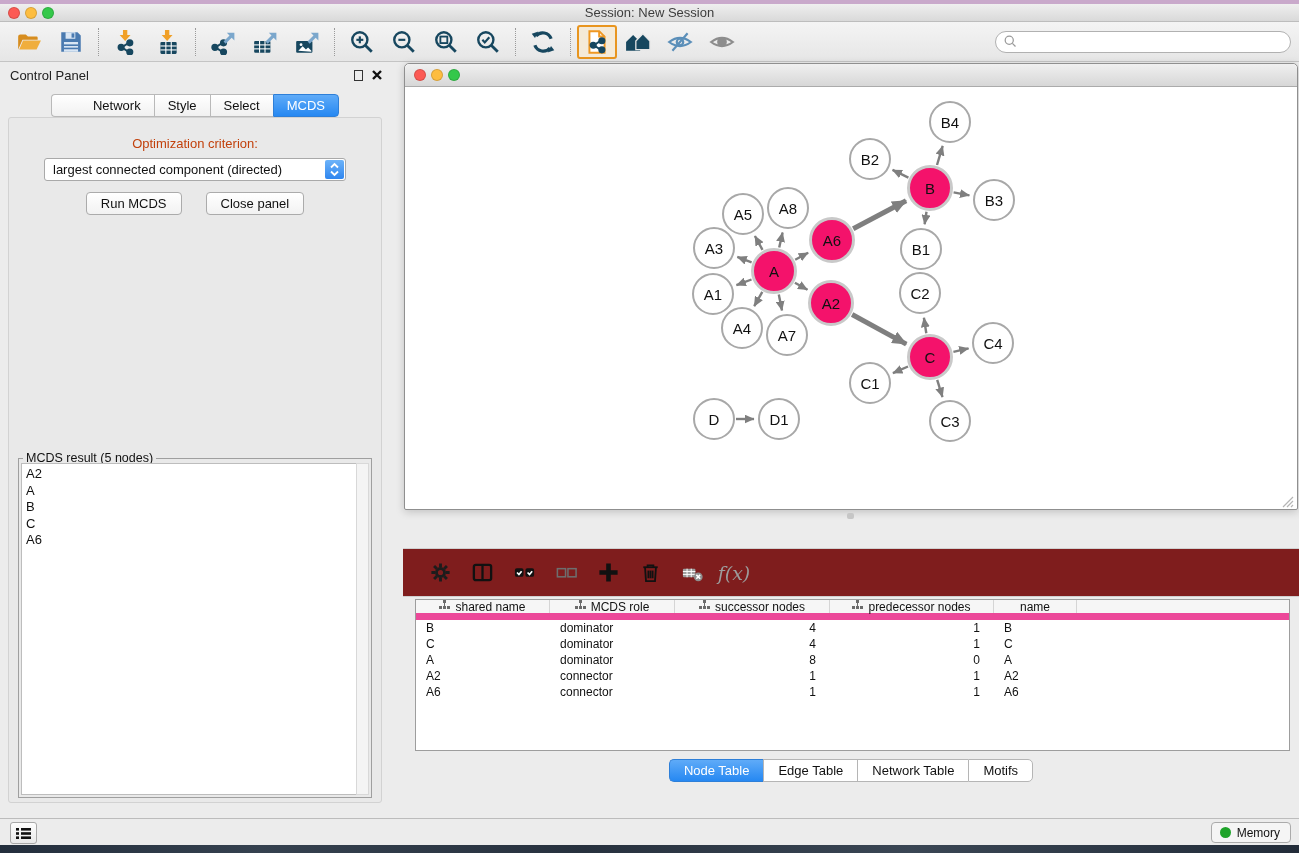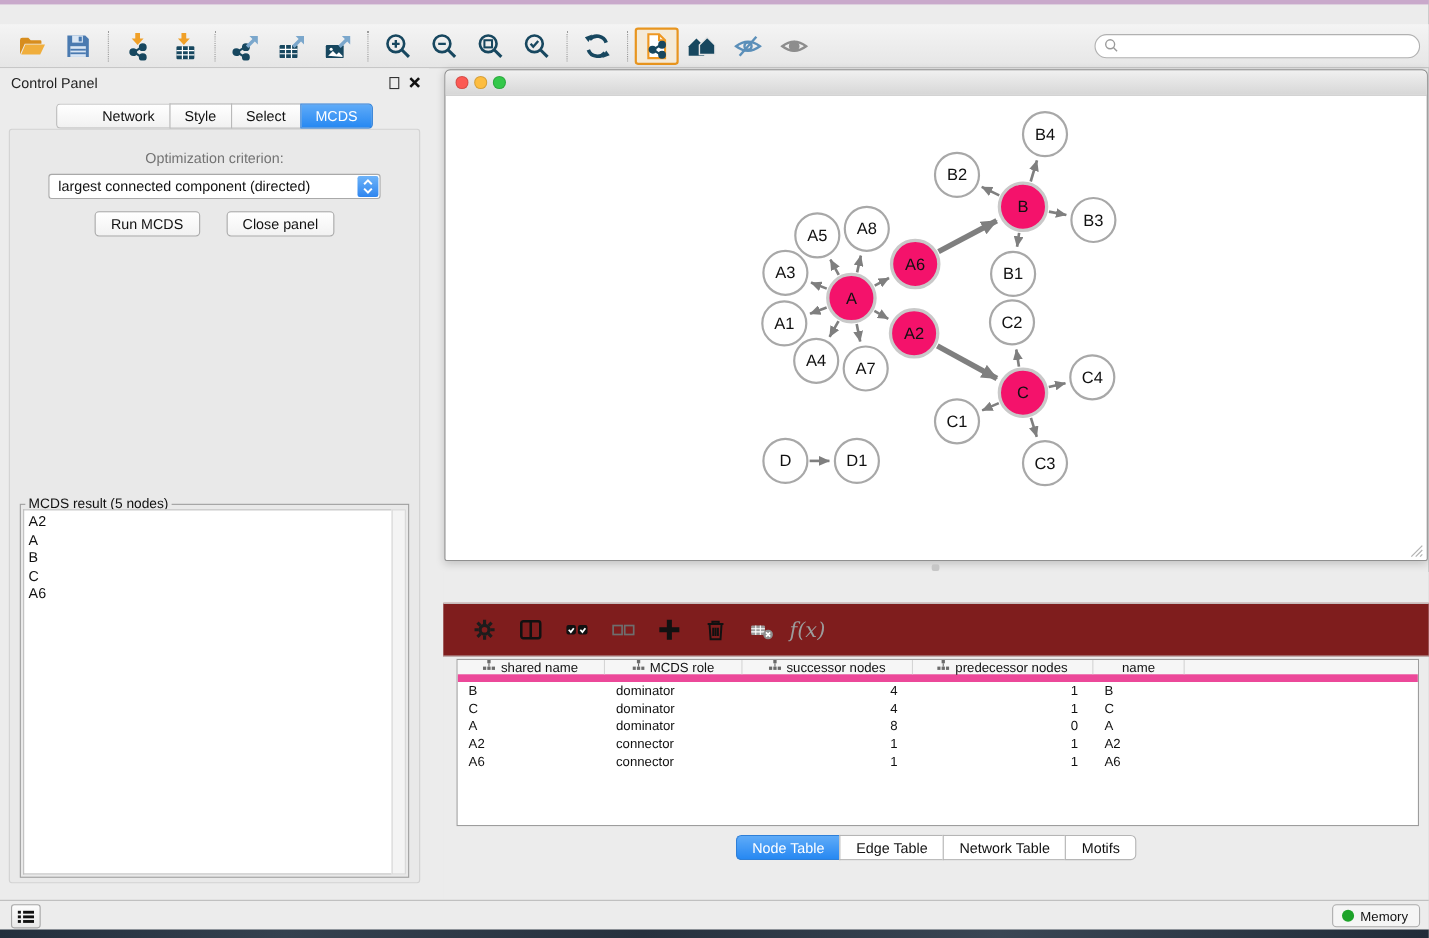--- a/index.html
+++ b/index.html
@@ -35,21 +35,21 @@
   .panel-head { position:relative; height:26px; padding:6px 10px 0 10px; font-size:13px; color:#222; }
   .panel-head .ph-icons { position:absolute; right:8px; top:6px; display:flex; gap:9px; align-items:center; }
   .float-box { width:9px; height:11px; border:1.5px solid #333; display:inline-block; }
   .close-x svg { width:10px; height:10px; }
   #cp-tabs { display:flex; justify-content:center; margin-top:6px; }
   .seg { font-size:13px; padding:3px 13px; background:linear-gradient(#ffffff,#f1f1f1); border:1px solid #b9b9b9; border-right:none; color:#111; cursor:pointer; }
   .seg:first-child { border-radius:4px 0 0 4px;padding-left:41px; }
   .seg:last-child { border-right:1px solid #b9b9b9; border-radius:0 4px 4px 0; }
   .seg.active { background:linear-gradient(#5fabf8,#2688f2); color:#fff; border-color:#2e7fd8; }
   .cp-inner { position:absolute; left:8px; right:8px; top:55px; bottom:15px; background:#e9e9e9; border:1px solid #d2d2d2; border-radius:3px; }
-  .opt-label { text-align:center; font-size:13px; color:#737373; margin-top:18px; }
+  .opt-label { text-align:center; font-size:13px; color:#c2410c; margin-top:18px; }
   .select { position:absolute; left:35px; right:35px; top:40px; height:23px; background:#fff; border:1px solid #a9a9a9; border-radius:3px; font-size:13px; line-height:21px; padding-left:8px; color:#111; cursor:pointer; }
   .stepper { position:absolute; right:1px; top:1px; bottom:1px; width:19px; border-radius:2px; background:linear-gradient(#6db3f9,#2f86ef); display:flex; align-items:center; justify-content:center; }
   .stepper svg { width:11px; height:15px; }
   .cp-buttons { position:absolute; top:74px; left:0; right:0; display:flex; justify-content:center; gap:24px; }
   .cp-btn { font-size:13px; padding:3px 14px; background:linear-gradient(#ffffff,#f2f2f2); border:1px solid #ababab; border-radius:4px; color:#111; cursor:pointer; }
   .result-box { position:absolute; left:9px; right:9px; top:340px; bottom:4px; border:1px solid #9f9f9f; }
   .result-legend { position:absolute; top:-8px; left:4px; background:#e9e9e9; padding:0 3px; font-size:12.5px; color:#111; }
   .result-list { position:absolute; left:2px; right:15px; top:4px; bottom:2px; background:#fff; border:1px solid #bdbdbd; border-right:none; font-size:13px; color:#111; padding:2px 0 0 4px; overflow:hidden; }
   .result-scroll { position:absolute; right:2px; top:4px; bottom:2px; width:13px; background:#f4f4f4; border:1px solid #d8d8d8; }
   .result-list .list-item { line-height:16.5px; }
@@ -97,20 +97,28 @@
   #bottom-strip { position:absolute; left:0; top:845px; width:1299px; height:8px;
     background:linear-gradient(90deg,#232e3c,#35414f 20%,#27313e 45%,#3a4654 70%,#222c39); }
 </style>
 </head>
 <body>
 
 <div id="app">
 
   <div id="top-strip"></div>
 
+  <div id="titlebar">
+    <div class="lights">
+      <span class="light red"></span>
+      <span class="light yellow"></span>
+      <span class="light green"></span>
+    </div>
+    <div class="title">Session: New Session</div>
+  </div>
 
   <div id="toolbar">
     <div class="tb-icons">
         <button class="tb-btn">
           <svg viewBox="0 0 24 24">
             <path d="M2 19 V7 Q2 5 4 5 h5 l2 2 h8 q1 0 1 1 v2 H6 L2 19 Z" fill="#d78d1e"></path>
             <path d="M3 19 L6.5 10.5 H23 L19 19 Z" fill="#f0ae3c"></path>
           </svg>
         </button>
         <button class="tb-btn">

